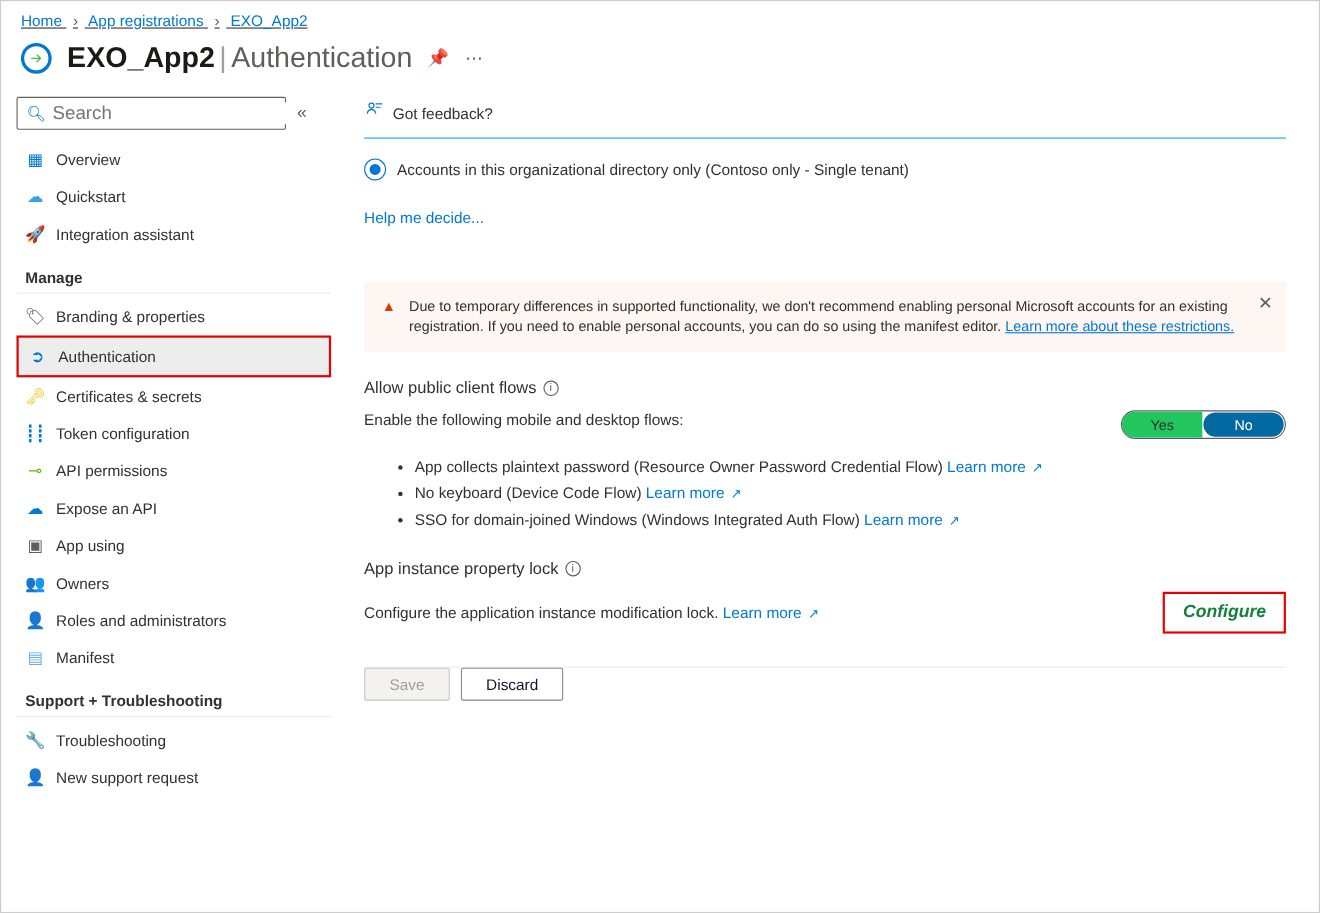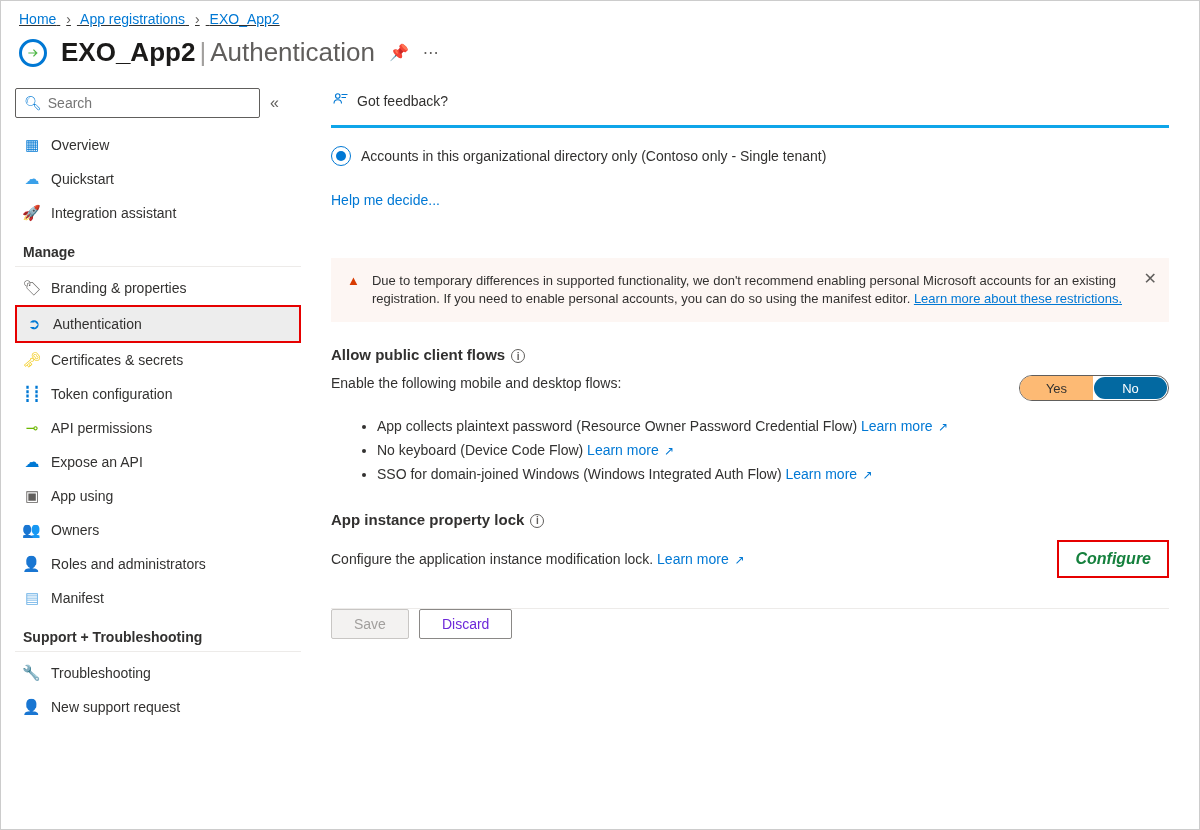--- a/index.html
+++ b/index.html
@@ -37,37 +37,37 @@
   .sidebar { width: 310px; padding: 4px 10px 10px 14px; flex-shrink: 0; overflow-y: auto;}
   .main { flex: 1; padding: 0 30px 10px 20px; border-left: 0; overflow-y:auto; position: relative;}
 
   
   .search-row { display:flex; align-items:center; gap: 10px; margin-bottom: 10px;}
   .search-box {
     display:flex; align-items:center; gap:6px;
     border: 1px solid #605e5c; padding: 4px 8px; width: 245px; height: 30px;
     border-radius: 2px;
   }
-  .search-box input { border: none; outline: none; flex:1; font-size:14px; }
+  .search-box input { border: none; outline: none; flex:1; font-size:17px; }
   .search-box .srch { color:#0078d4; }
   .collapse-icon { color:#605e5c; cursor:pointer; font-size: 16px;}
 
   .nav-item {
     display:flex; align-items:center; gap:10px; padding: 8px 8px;
     cursor:pointer; color:#323130;
   }
   .nav-item.active { background:#ededed; }
   .nav-item .nic { width: 18px; display:flex; justify-content:center; font-size:15px; }
   .nav-section { font-weight:600; padding: 14px 8px 6px; color:#323130; border-bottom:1px solid #edebe9; margin-bottom:4px; }
   .highlight-box { border: 2px solid #e60000; }
 
   
   .feedback-bar {
-    display:flex; align-items:center; gap:8px; padding: 6px 0 14px;
-    color:#323130; border-bottom: 3px solid #0ea5e9; margin-bottom: 18px;
+    display:flex; align-items:flex-end; gap:8px; padding: 6px 0 14px;
+    color:#323130; border-bottom: 1px solid #0ea5e9; margin-bottom: 18px;
   }
   .feedback-bar .fb-icon { color:#0078d4; }
 
   .radio-row { display:flex; align-items:center; gap: 10px; margin-bottom: 10px; cursor:pointer;}
   .radio-outer {
     width:20px; height:20px; border-radius:50%; border:1px solid #323130;
     display:flex; align-items:center; justify-content:center;
   }
   .radio-outer.selected { border-color:#0078d4; }
   .radio-inner { width:10px; height:10px; border-radius:50%; background:#0078d4; }
@@ -77,44 +77,44 @@
   .info-banner {
     background:#fdf6f3; border:0; display:flex; gap:12px;
     padding: 14px 40px 14px 16px; margin: 50px 0 24px; position:relative;
     font-size: 13px; line-height: 1.4;
   }
   .info-banner .warn { color:#d83b01; }
   .info-banner .close { position:absolute; right:12px; top:10px; cursor:pointer; color:#605e5c; font-size:16px;}
   .info-banner a { text-decoration: underline; }
 
   h2.section { font-size: 20px; font-weight:600; margin: 8px 0 20px; color:#1b1a19;}
-  .subhead { font-weight:700; font-size:15px; margin-bottom: 12px; display:flex; align-items:flex-end; gap:6px;}
+  .subhead { font-weight:400; font-size:15px; margin-bottom: 12px; display:flex; align-items:center; gap:6px;}
   .info-circ { width:14px; height:14px; border:1px solid #605e5c; border-radius:50%; display:inline-flex; align-items:center; justify-content:center; font-size:10px; color:#605e5c; cursor:pointer;}
 
   .flow-row { display:flex; align-items:flex-start; justify-content:space-between; gap: 20px; margin-bottom: 14px;}
   .toggle {
     display:flex; border:1px solid #605e5c; border-radius: 14px; overflow:hidden;
     font-size:13px; height:26px; width: 150px; cursor:pointer;
   }
   .toggle > div { flex:1; display:flex; align-items:center; justify-content:center; }
-  .toggle .on { background:#fdba74; color:#323130;}
+  .toggle .on { background:#22c55e; color:#323130;}
   .toggle .off { background:#0369a1; color:#fff; border-radius: 12px; margin:1px;}
 
   ul.flows { list-style: disc; padding-left: 46px; line-height: 1.7; margin-bottom: 24px;}
   .ext-icon { color:#0078d4; font-size:12px; margin-left:2px;}
 
   .lock-row { display:flex; align-items:center; justify-content:space-between; margin: 10px 0 30px;}
   .configure-btn {
     border: 2px solid #e60000; padding: 8px 16px; color:#15803d; font-weight:600;
     cursor:pointer; font-size:16px;font-style:italic;
   }
 
   .footer-bar { border-top:1px solid #edebe9; display:flex; gap:10px;}
   .btn {
-    border:1px solid #8a8886; background:#fff; color:#6d28d9;
+    border:1px solid #8a8886; background:#fff; color:#0f172a;
     padding: 4px 22px; font-size:14px; border-radius:2px; cursor:pointer; height: 30px;
   }
   .btn.disabled { color:#a19f9d; border-color:#c8c6c4; cursor:default; background:#f3f2f1;}
 
   
   .c-blue{color:#0078d4} .c-skyblue{color:#3aa0e9} .c-orange{color:#d97b29}
   .c-yellow{color:#f2c811} .c-green{color:#6bb700}
   .c-gray{color:#605e5c} .c-lblue{color:#69afe5}
 </style>
 </head>

